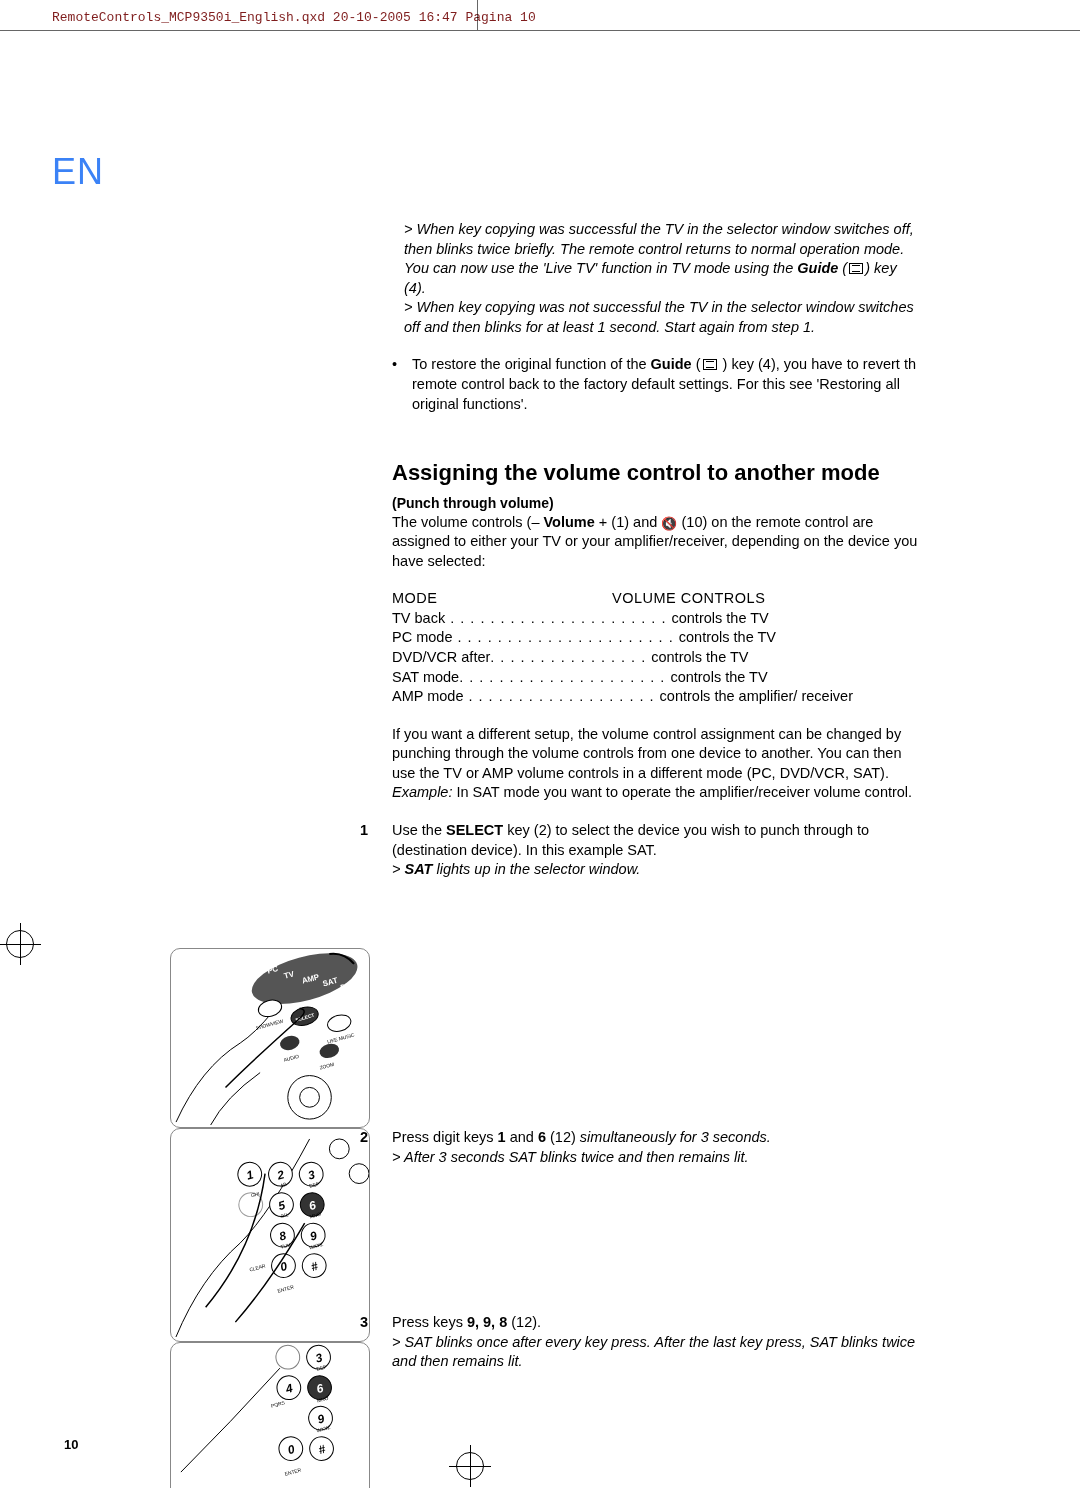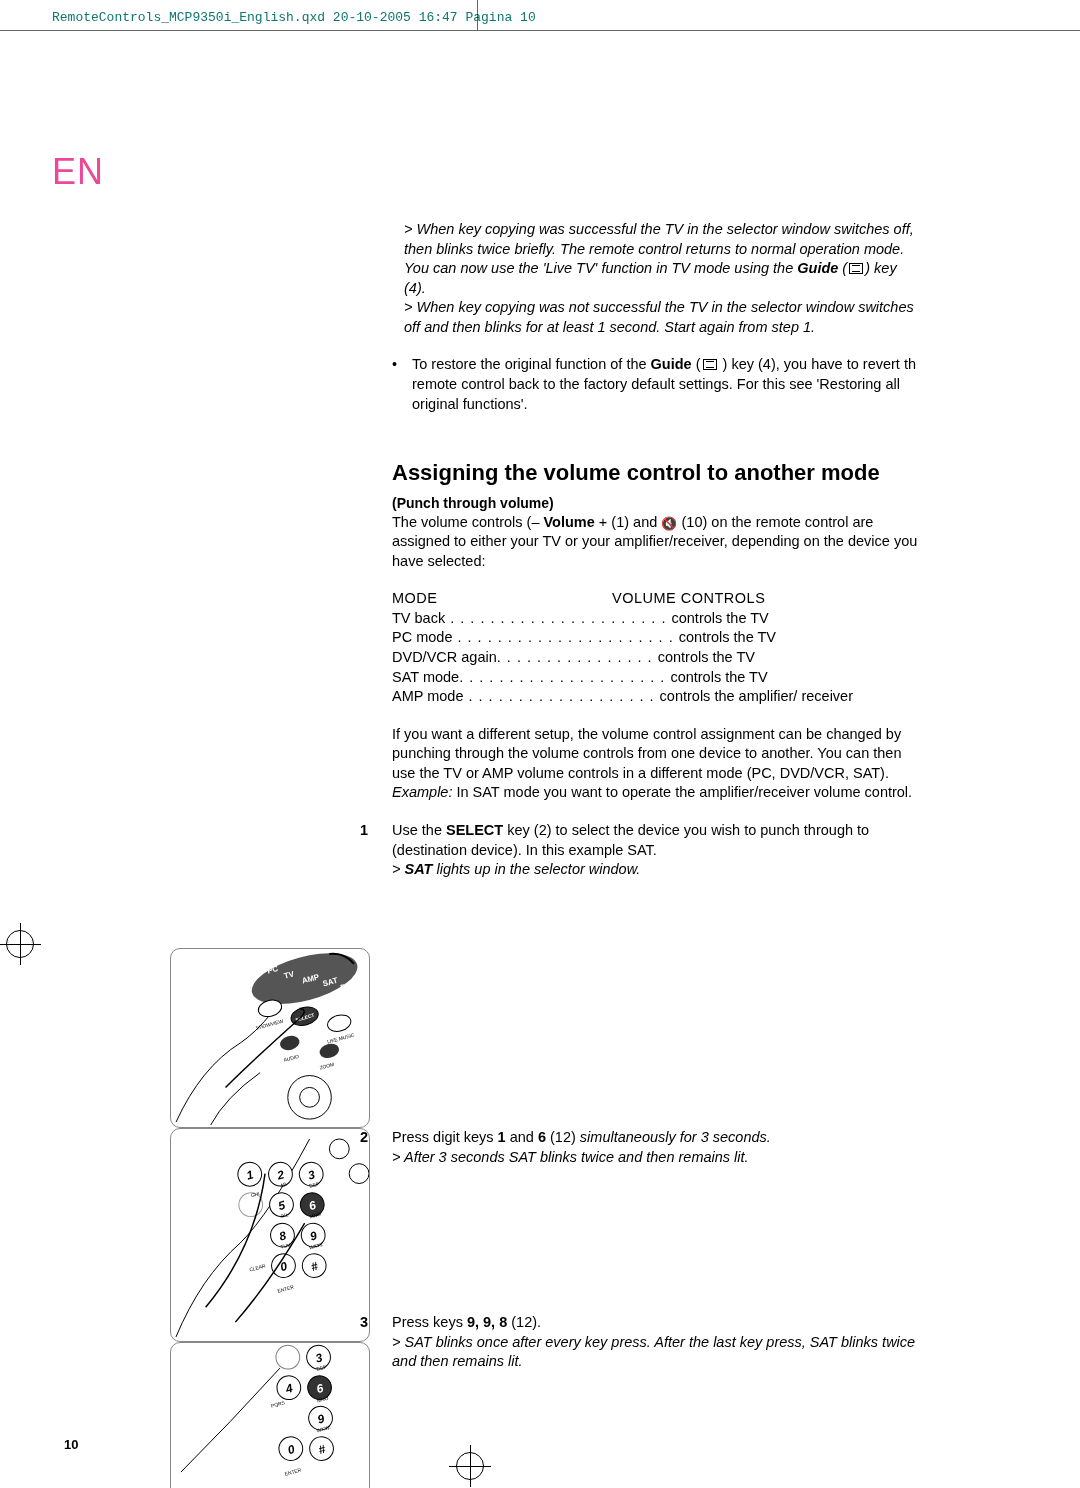--- a/index.html
+++ b/index.html
@@ -1,20 +1,20 @@
 <!DOCTYPE html>
 <html><head>
 <meta charset="utf-8">
 <style>
   * { margin: 0; padding: 0; box-sizing: border-box; }
   body { width: 1080px; height: 1488px; background: #fff; font-family: Arial, Helvetica, sans-serif; position: relative; color: #000; }
-  .header-line { position: absolute; top: 10px; left: 52px; font-family: "Courier New", monospace; font-size: 13px; color: #0f766e; }
+  .header-line { position: absolute; top: 10px; left: 52px; font-family: "Courier New", monospace; font-size: 13px; color: #7f1d1d; }
   .crop-top { position: absolute; top: 30px; left: 0; right: 0; height: 1px; background: #000; opacity: 0.6; }
   .crop-v-left { position: absolute; top: 0; left: 477px; width: 1px; height: 30px; background: #000; opacity: 0.6; }
-  .en-badge { position: absolute; top: 151px; left: 52px; font-size: 36px; font-weight: 300; color: #ec4899; letter-spacing: 1px; }
+  .en-badge { position: absolute; top: 151px; left: 52px; font-size: 36px; font-weight: 300; color: #3b82f6; letter-spacing: 1px; }
   .content { position: absolute; top: 220px; left: 392px; width: 528px; font-size: 14.5px; line-height: 1.35; }
   .indent-block { margin-left: 12px; }
   .italic { font-style: italic; }
   .bold { font-weight: bold; }
   .heading { font-size: 22px; font-weight: bold; margin-top: 44px; }
   .subhead { font-weight: bold; font-size: 14px; margin-top: 6px; }
   .small-icon { display: inline-block; width: 14px; height: 11px; border: 1px solid #000; position: relative; top: 1px; margin: 0 2px; }
   .small-icon::before { content: ""; position: absolute; left: 2px; top: 1px; right: 2px; bottom: 1px; border-top: 1px solid #000; border-bottom: 1px solid #000; }
   .mute-icon { display: inline-block; font-size: 13px; position: relative; top: 1px; }
   .gap { height: 18px; }
@@ -73,21 +73,21 @@
   <div>
     <span>The volume controls (– </span><span class="bold">Volume</span><span> + (1) and </span><span class="mute-icon">🔇</span><span> (10) on the remote control are assigned to either your TV or your amplifier/receiver, depending on the device you have selected:</span>
   </div>
 
   <div class="gap"></div>
 
   <div>
     <div><span class="table-head" style="display:inline-block; width:220px;">MODE</span><span class="table-head">VOLUME CONTROLS</span></div>
     <div class="mode-row"><span>TV back</span><span class="dots"> . . . . . . . . . . . . . . . . . . . . . . </span><span>controls the TV</span></div>
     <div class="mode-row"><span>PC mode</span><span class="dots"> . . . . . . . . . . . . . . . . . . . . . . </span><span>controls the TV</span></div>
-    <div class="mode-row"><span>DVD/VCR again</span><span class="dots">. . . . . . . . . . . . . . . . </span><span>controls the TV</span></div>
+    <div class="mode-row"><span>DVD/VCR after</span><span class="dots">. . . . . . . . . . . . . . . . </span><span>controls the TV</span></div>
     <div class="mode-row"><span>SAT mode</span><span class="dots">. . . . . . . . . . . . . . . . . . . . . </span><span>controls the TV</span></div>
     <div class="mode-row"><span>AMP mode</span><span class="dots"> . . . . . . . . . . . . . . . . . . . </span><span>controls the amplifier/ receiver</span></div>
   </div>
 
   <div class="gap"></div>
 
   <div>If you want a different setup, the volume control assignment can be changed by punching through the volume controls from one device to another. You can then use the TV or AMP volume controls in a different mode (PC, DVD/VCR, SAT).</div>
   <div><span class="italic">Example:</span><span> In SAT mode you want to operate the amplifier/receiver volume control.</span></div>
 
   <div class="gap"></div>

